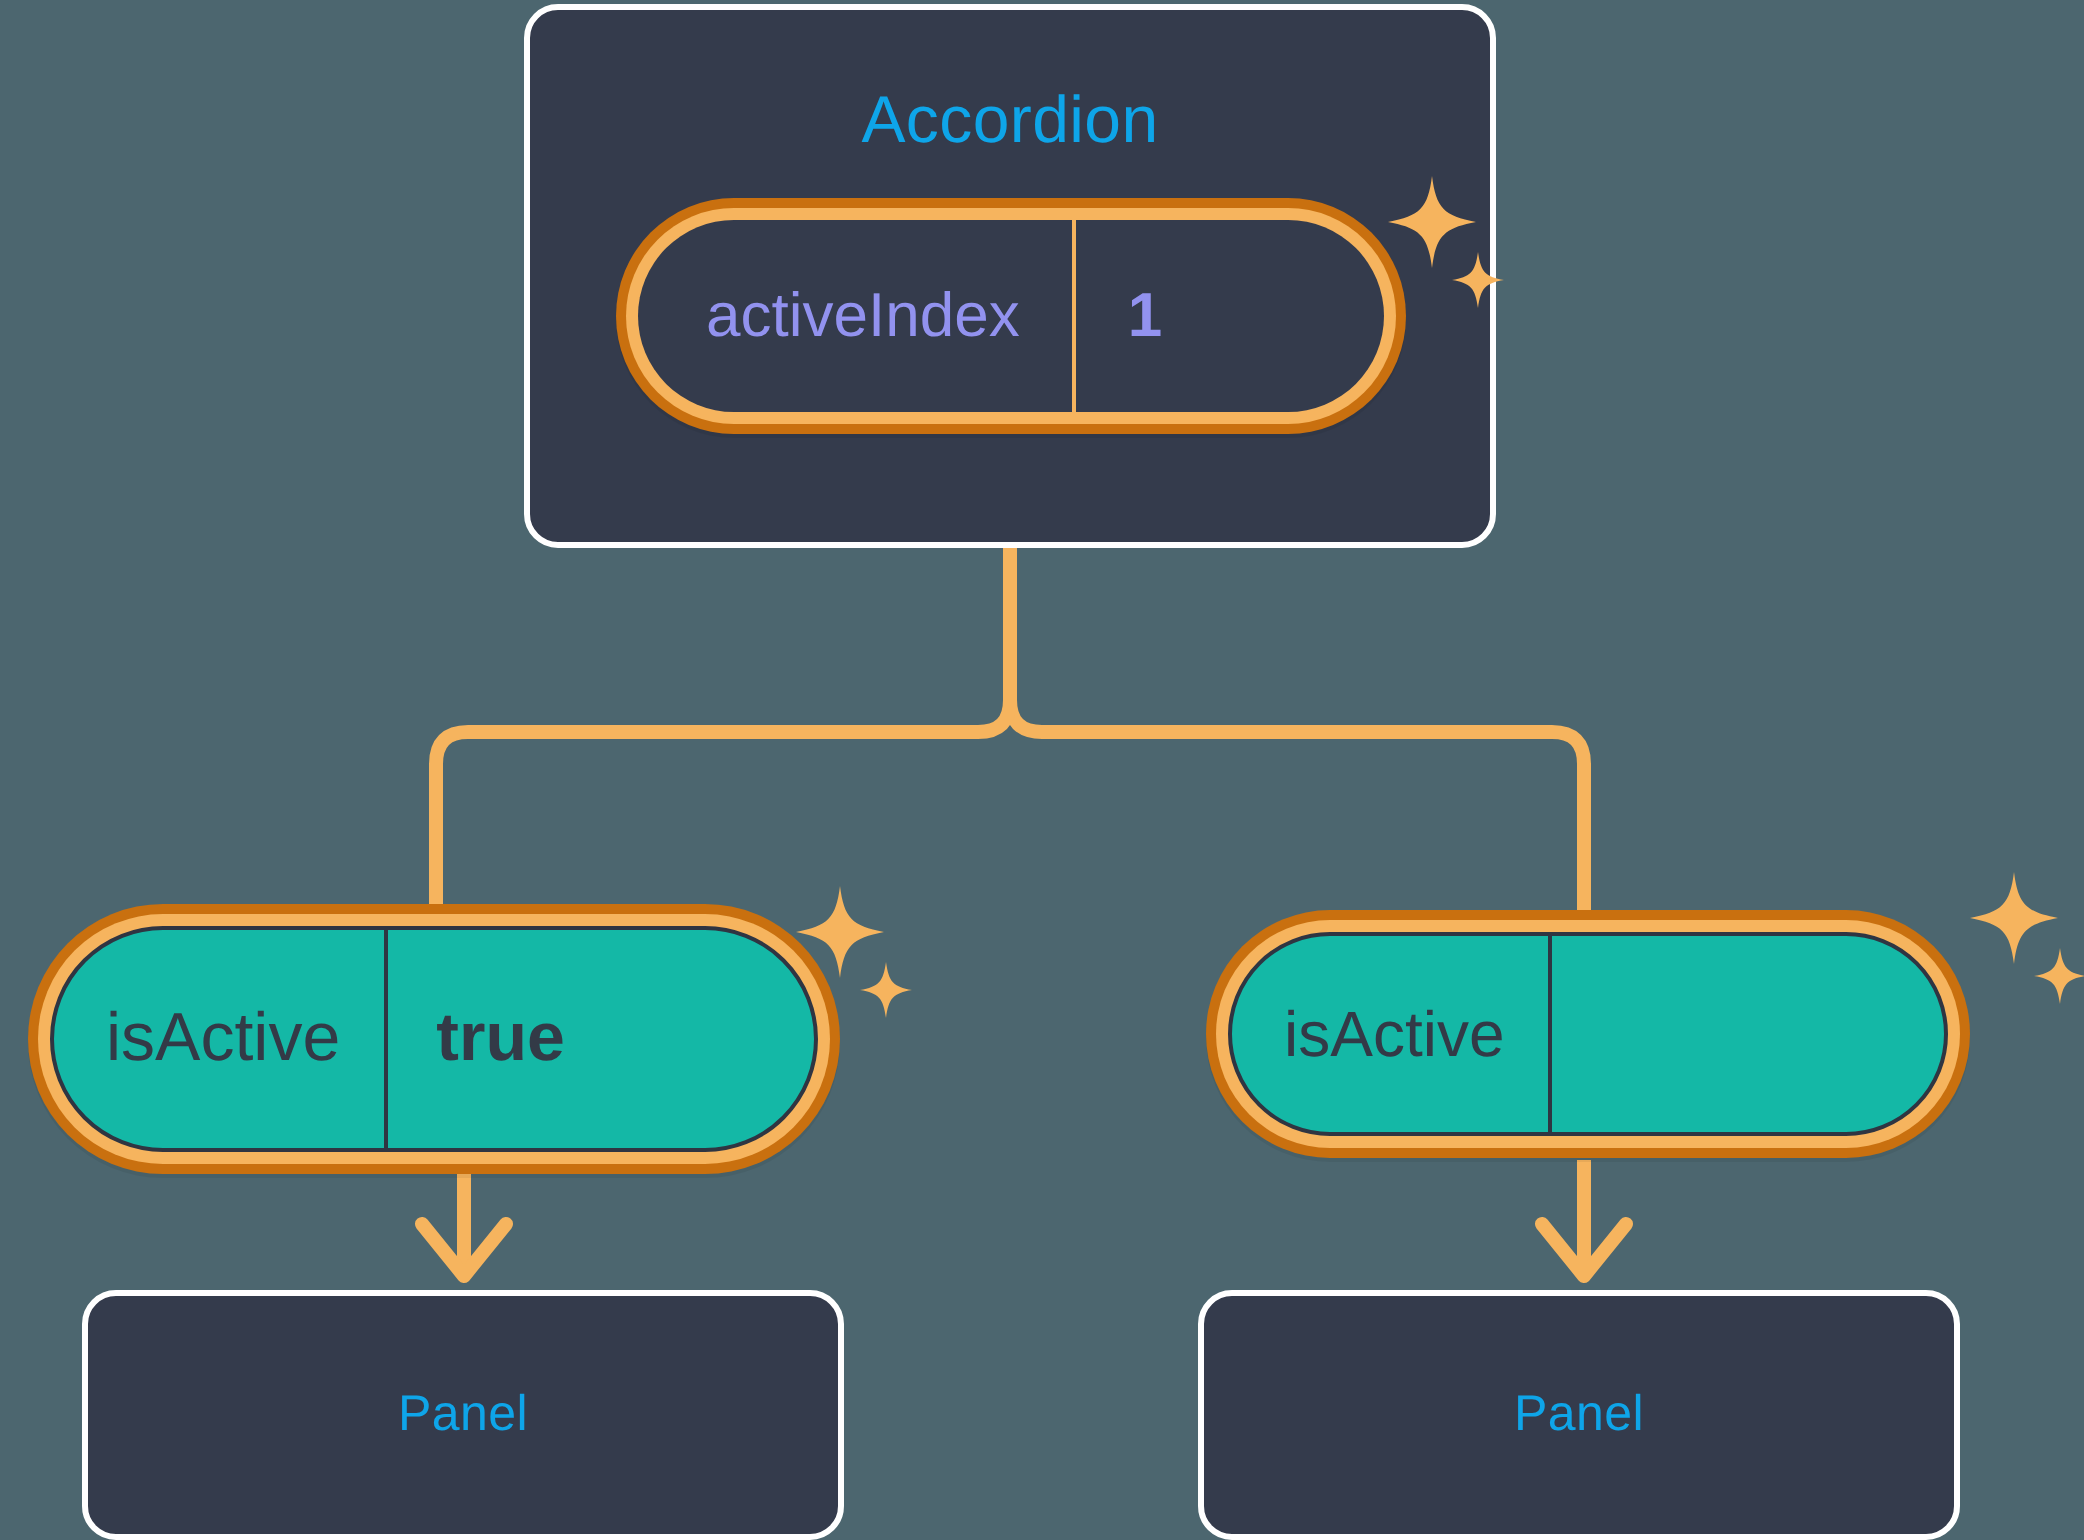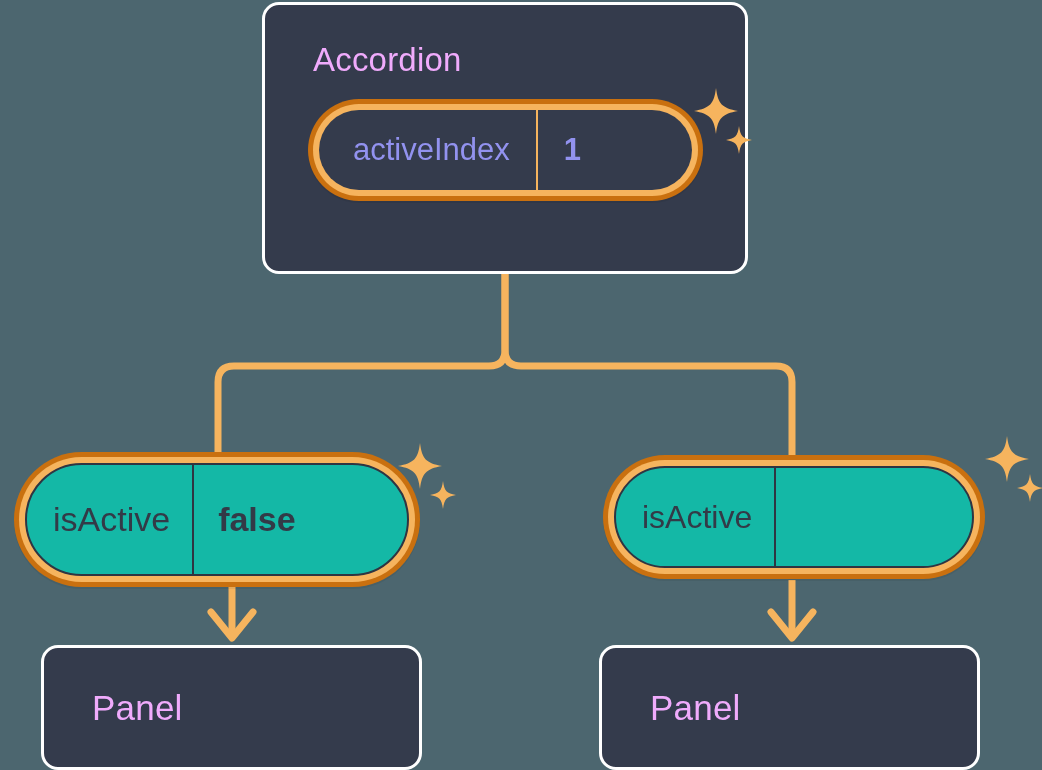--- a/index.html
+++ b/index.html
@@ -29,27 +29,26 @@
   
   .card {
     position: absolute;
     background: #343b4c;
     border: 3px solid #ffffff;
     border-radius: 17px;
     box-sizing: border-box;
     z-index: 3;
   }
   .card-title {
-    color: #f0abfc;
+    color: #0ea5e9;
     font-size: 33px;
     font-weight: 400;
     letter-spacing: 0.2px;
-    text-align: left;
+    text-align: center;
     width: 100%;
-    padding-left: 48px;
   }
 
   #node-accordion {
     left: 262px;
     top: 2px;
     width: 486px;
     height: 272px;
   }
   #node-accordion .card-title {
     position: absolute;
@@ -59,21 +58,21 @@
 
   .panel-card {
     width: 381px;
     height: 125px;
     display: flex;
     align-items: center;
     justify-content: center;
   }
   #node-panel-left  { left: 41px;  top: 645px; }
   #node-panel-right { left: 599px; top: 645px; }
-  .panel-card .card-title { font-size: 35px; }
+  .panel-card .card-title { font-size: 25px; }
 
   
   .pill {
     position: absolute;
     z-index: 4;
     box-sizing: border-box;
     border-radius: 999px;
     background: #c9700f;            
     padding: 5px;
     box-shadow: 0 2px 0 rgba(0,0,0,0.06);
@@ -132,21 +131,21 @@
   .pill.purple .pill-val {
     color: #333a47;
     font-weight: 700;
     padding: 0 28px 0 24px;
   }
 
   #pill-active-index {
     left: 308px;
     top: 99px;
     width: 395px;
-    height: 102px;
+    height: 118px;
   }
 
   #pill-is-active-left {
     left: 14px;
     top: 452px;
     width: 406px;
     height: 135px;
   }
   #pill-is-active-left .pill-key { font-size: 34px; }
   #pill-is-active-left .pill-val { font-size: 34px; }
@@ -201,21 +200,21 @@
         <div class="pill-key">activeIndex</div>
         <div class="pill-val">1</div>
       </div>
     </div>
   </div>
 
   <div class="pill purple" id="pill-is-active-left">
     <div class="pill-mid">
       <div class="pill-inner">
         <div class="pill-key">isActive</div>
-        <div class="pill-val">false</div>
+        <div class="pill-val">true</div>
       </div>
     </div>
   </div>
 
   <div class="card panel-card" id="node-panel-left">
     <div class="card-title">Panel</div>
   </div>
 
   <div class="pill purple" id="pill-is-active-right">
     <div class="pill-mid">

